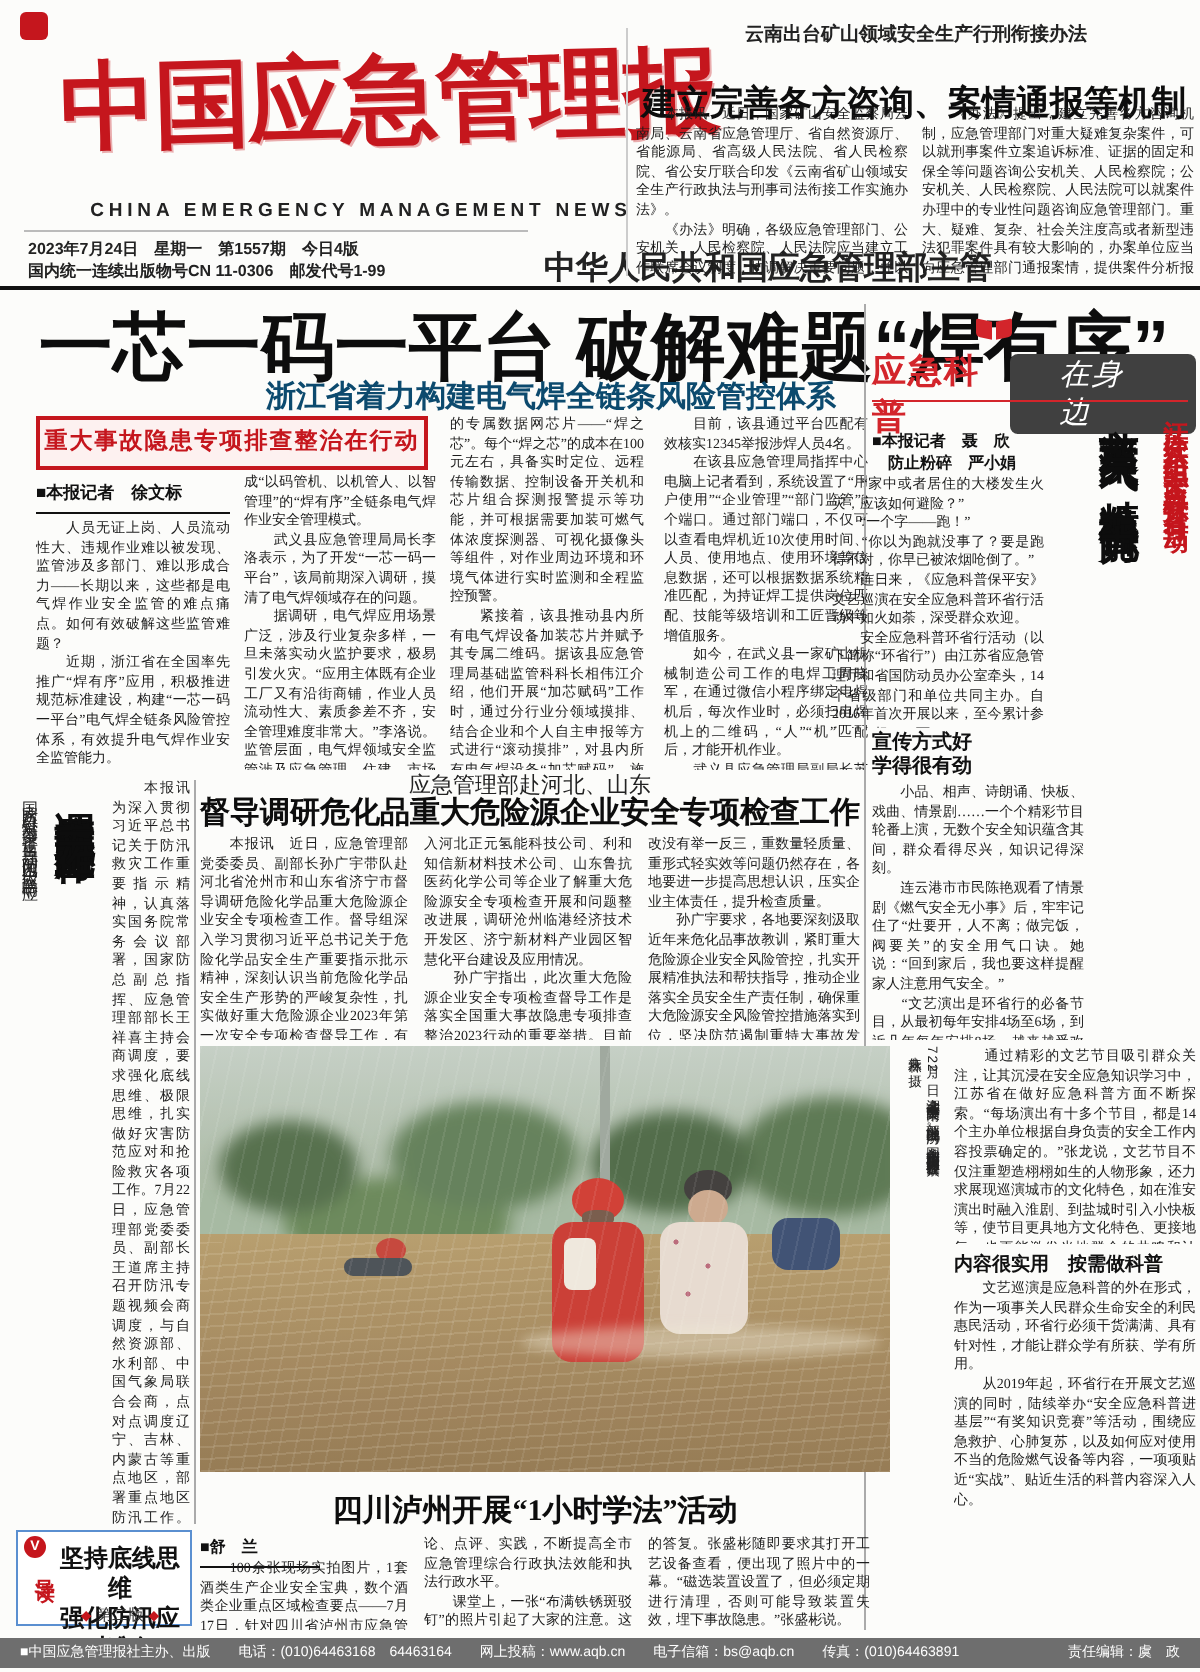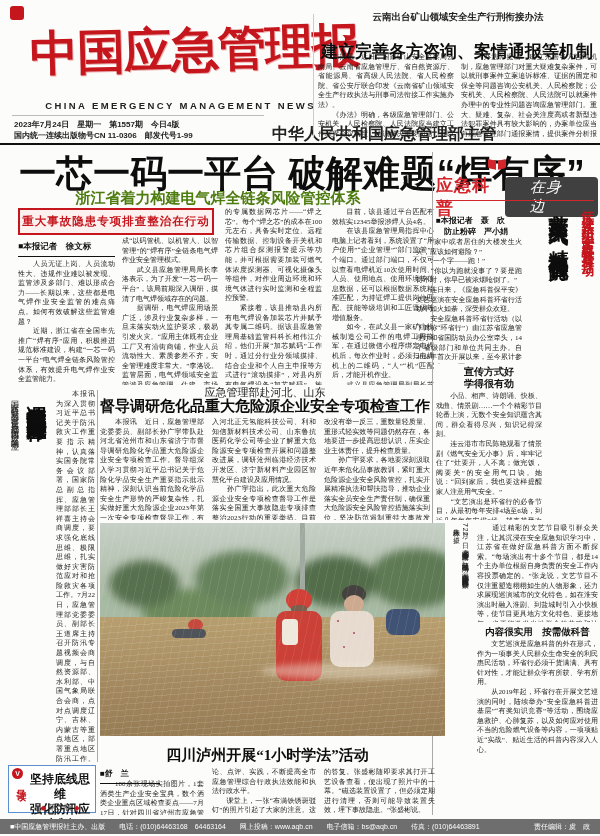--- a/index.html
+++ b/index.html
@@ -14,26 +14,26 @@
   .rule{background:#111;}
   .grayline{background:#aaa;}
   
   .mast-title{font-family:"Liberation Serif","DejaVu Serif",serif;font-weight:900;color:#c5161d;
               font-size:48px;letter-spacing:-1px;transform:rotate(-1.5deg);
               text-shadow:1px 1px 0 rgba(197,22,29,.35);white-space:nowrap;}
   .en-line{font-size:9.5px;letter-spacing:2.4px;color:#222;font-weight:bold;}
   .dateline{font-size:8px;color:#222;font-weight:bold;white-space:nowrap;}
   
   .h-main{font-weight:900;color:#0d0d0d;font-size:37px;letter-spacing:0px;white-space:nowrap;text-align:center;}
-  .h-sub{font-size:15px;color:#4d7c0f;font-weight:bold;}
+  .h-sub{font-size:15px;color:#0c4a6e;font-weight:bold;text-align:right;}
   .h-tr{font-size:17px;font-weight:900;color:#0d0d0d;white-space:nowrap;}
   .kicker{font-size:9.5px;font-weight:bold;color:#222;}
   .h-insp{font-size:15px;font-weight:900;color:#0d0d0d;white-space:nowrap;}
   .byline{font-size:8.5px;font-weight:bold;color:#111;}
-  .crosshead{font-size:9.5px;font-weight:900;color:#111;text-align:center;white-space:pre-line;}
+  .crosshead{font-size:9.5px;font-weight:900;color:#111;white-space:pre-line;}
   .campaign{border:2px solid #c5161d;background:#fdf1f0;color:#c5161d;font-weight:900;
             font-size:11.5px;text-align:center;line-height:23px;letter-spacing:1px;}
   
   .sci-t1{font-size:17px;font-weight:900;color:#d3252b;letter-spacing:1px;}
   .sci-badge{background:#404040;color:#fff;font-weight:400;font-style:italic;font-size:15px;
              border-radius:4px;padding:1px 25px;letter-spacing:1px;}
   .book-icon{width:18px;height:10px;position:relative;}
   .book-icon:before,.book-icon:after{content:"";position:absolute;top:0;width:8px;height:9px;background:#d3252b;}
   .book-icon:before{left:0;transform:skewY(12deg);border-radius:1px 0 0 2px;}
   .book-icon:after{right:0;transform:skewY(-12deg);border-radius:0 1px 2px 0;}

